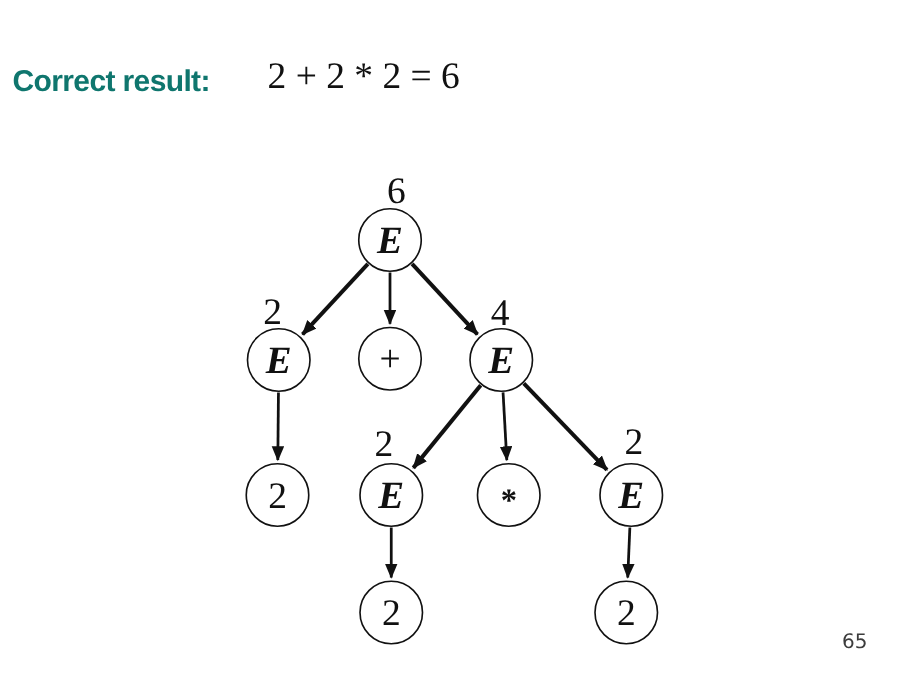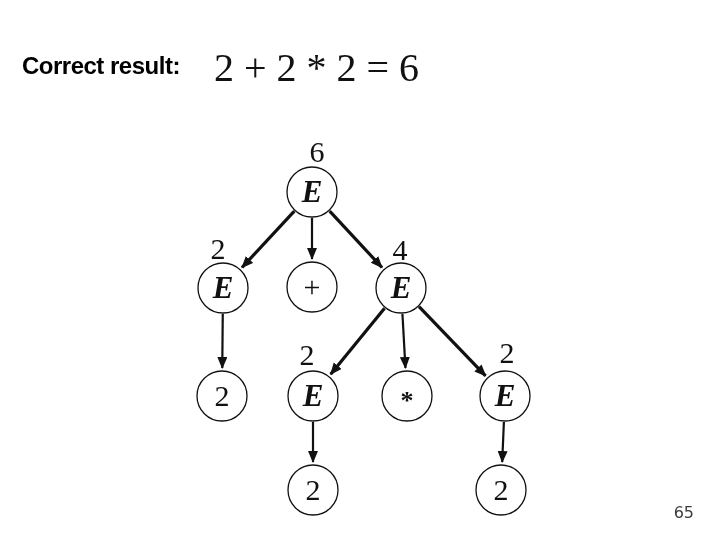--- a/index.html
+++ b/index.html
@@ -10,35 +10,35 @@
   .slide {
     position: relative;
     width: 720px;
     height: 540px;
     background: #ffffff;
     overflow: hidden;
     font-family: "Liberation Sans", sans-serif;
   }
   .slide-title {
     position: absolute;
-    left: 22px;
+    left: 10px;
     top: 52px;
     font-family: "Liberation Sans", "DejaVu Sans", sans-serif;
     font-weight: 700;
     font-size: 24px;
     letter-spacing: -0.5px;
-    color: #000000;
+    color: #0f766e;
     white-space: nowrap;
   }
   .formula {
     position: absolute;
     left: 214px;
     top: 44px;
     font-family: "Liberation Serif", "DejaVu Serif", serif;
-    font-size: 40px;
+    font-size: 30px;
     color: #111111;
     white-space: nowrap;
   }
   .tree-svg {
     position: absolute;
     left: 0;
     top: 0;
   }
   .page-number {
     position: absolute;

